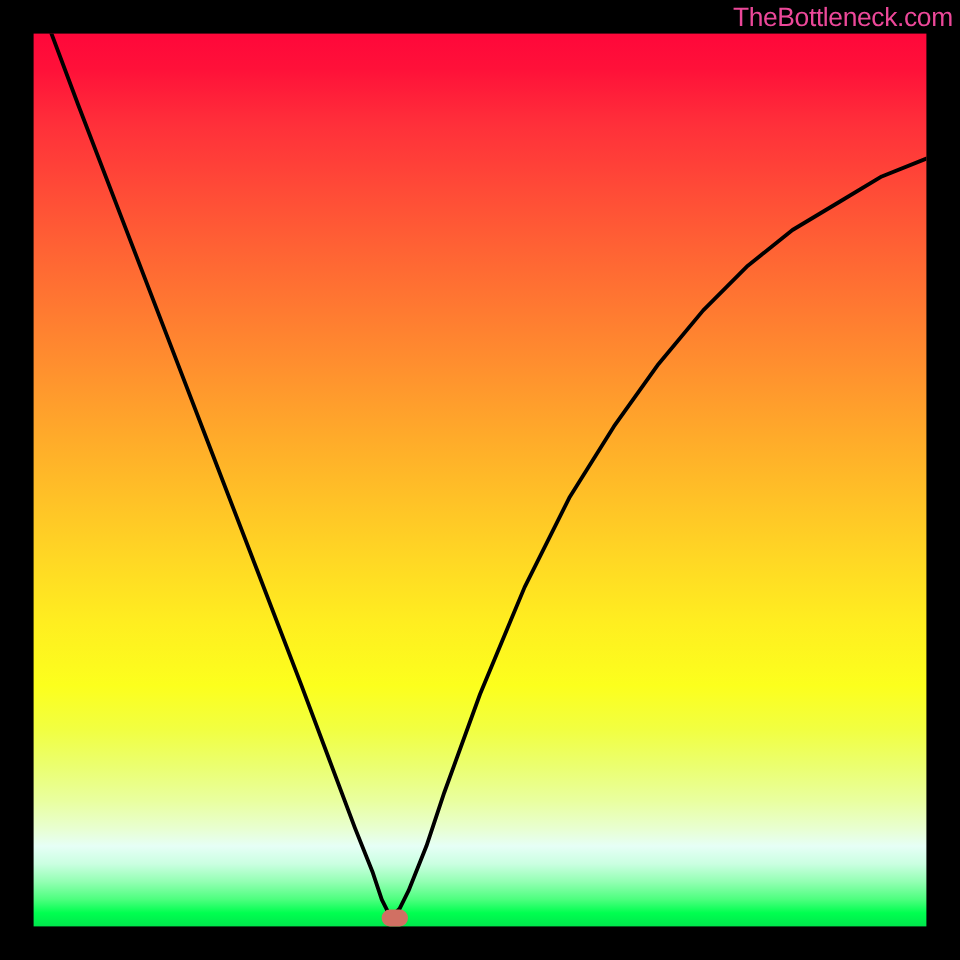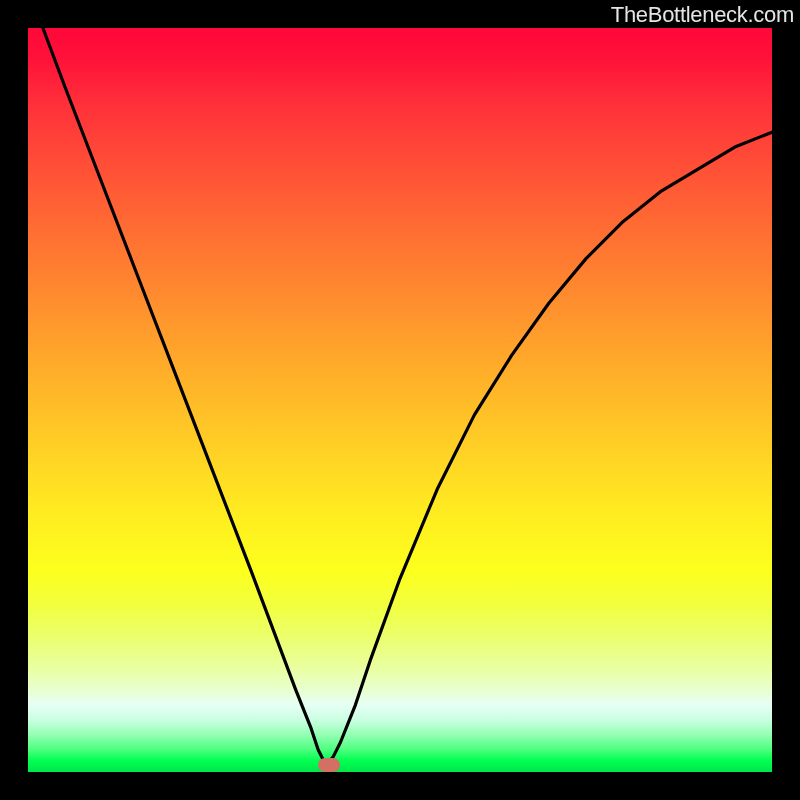--- a/index.html
+++ b/index.html
@@ -8,21 +8,21 @@
     width: 800px;
     height: 800px;
     background: #000;
     font-family: Arial, Helvetica, sans-serif;
     position: relative;
   }
   .watermark {
     position: absolute;
     top: 2px;
     right: 6px;
-    color: #e5e5e5;
+    color: #ec4899;
     font-size: 22px;
     font-weight: 500;
     z-index: 10;
     letter-spacing: -0.3px;
     margin-left: 35px;
   }
   .frame {
     position: absolute;
     left: 28px;
     top: 28px;

